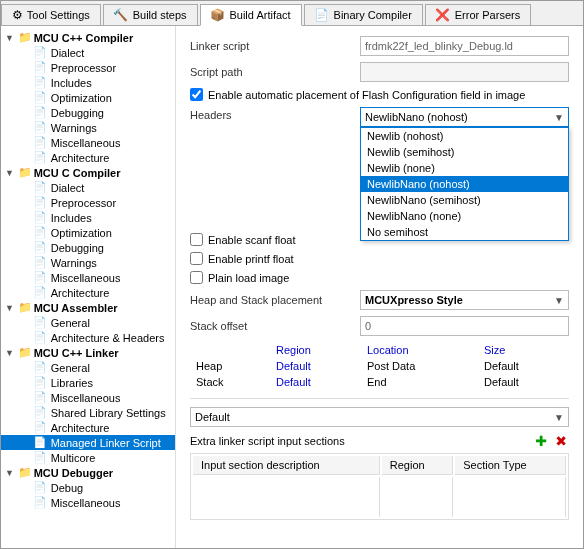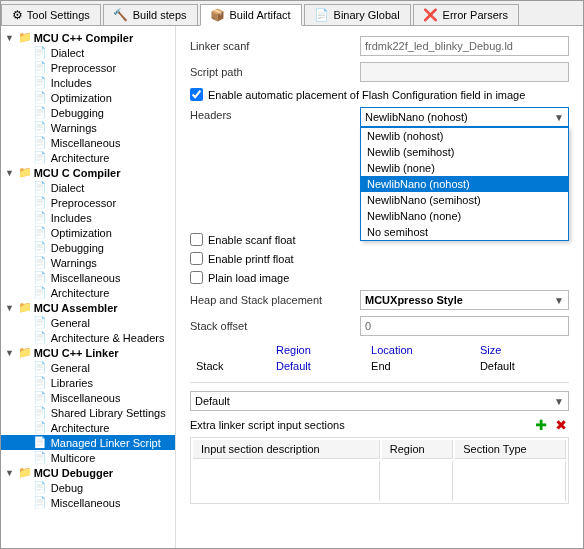--- a/index.html
+++ b/index.html
@@ -73,21 +73,21 @@
     <div class="tab">
       <span class="tab-icon">🔨</span>
       <span>Build steps</span>
     </div>
     <div class="tab active">
       <span class="tab-icon">📦</span>
       <span>Build Artifact</span>
     </div>
     <div class="tab">
       <span class="tab-icon">📄</span>
-      <span>Binary Global</span>
+      <span>Binary Compiler</span>
     </div>
     <div class="tab">
       <span class="tab-icon">❌</span>
       <span>Error Parsers</span>
     </div>
   </div>
 
   <div class="main">
 
     <div class="sidebar">
@@ -255,21 +255,21 @@
         <span style="width:14px;display:inline-block"></span>
         <span style="color:#e8a000; margin-right:2px">📄</span>
         <span>Miscellaneous</span>
       </div>
     </div>
 
     <div class="panel">
 
 
       <div class="form-row">
-        <span class="form-label">Linker scanf</span>
+        <span class="form-label">Linker script</span>
         <input type="text" class="text-input" value="frdmk22f_led_blinky_Debug.ld" style="flex: 1 1 0%; height: 20px; border: 1px solid rgb(187, 187, 187); padding: 1px 4px; font-size: 11px;">
       </div>
 
       <div class="form-row">
         <span class="form-label">Script path</span>
         <input type="text" class="text-input disabled" style="flex: 1 1 0%; height: 20px; border: 1px solid rgb(187, 187, 187); padding: 1px 4px; font-size: 11px; background: rgb(245, 245, 245);">
       </div>
 
       <div class="checkbox-row">
         <input type="checkbox" checked="" style="">
@@ -333,20 +333,26 @@
         <thead>
           <tr>
             <th style="width:80px;"></th>
             <th>Region</th>
             <th>Location</th>
             <th>Size</th>
           </tr>
         </thead>
         <tbody>
           <tr>
+            <td>Heap</td>
+            <td class="link">Default</td>
+            <td>Post Data</td>
+            <td>Default</td>
+          </tr>
+          <tr>
             <td>Stack</td>
             <td class="link">Default</td>
             <td>End</td>
             <td>Default</td>
           </tr>
         </tbody>
       </table>
 
       <hr class="section-divider">
 

